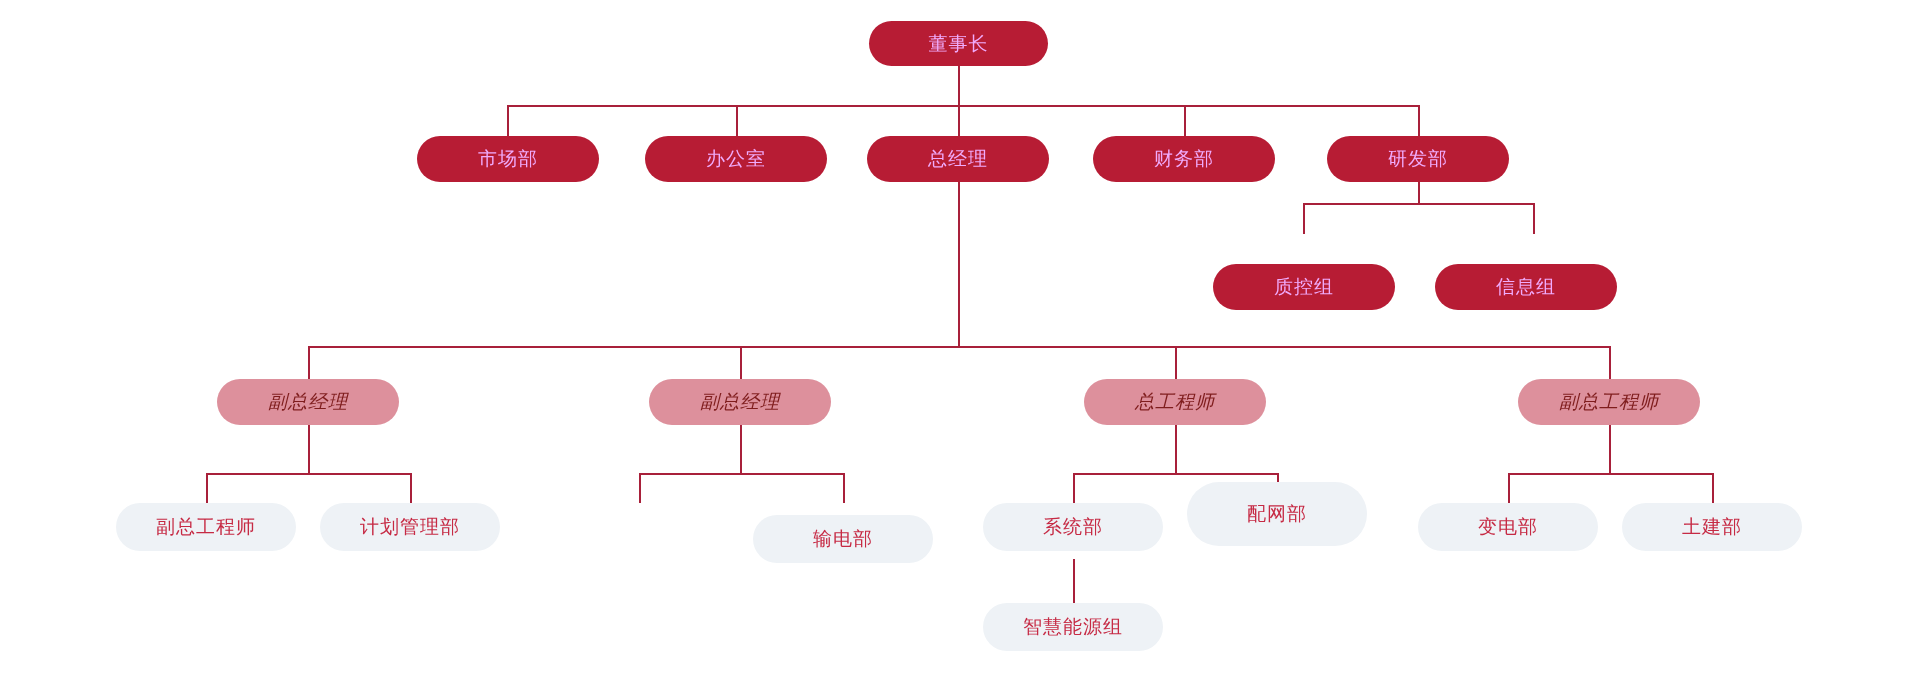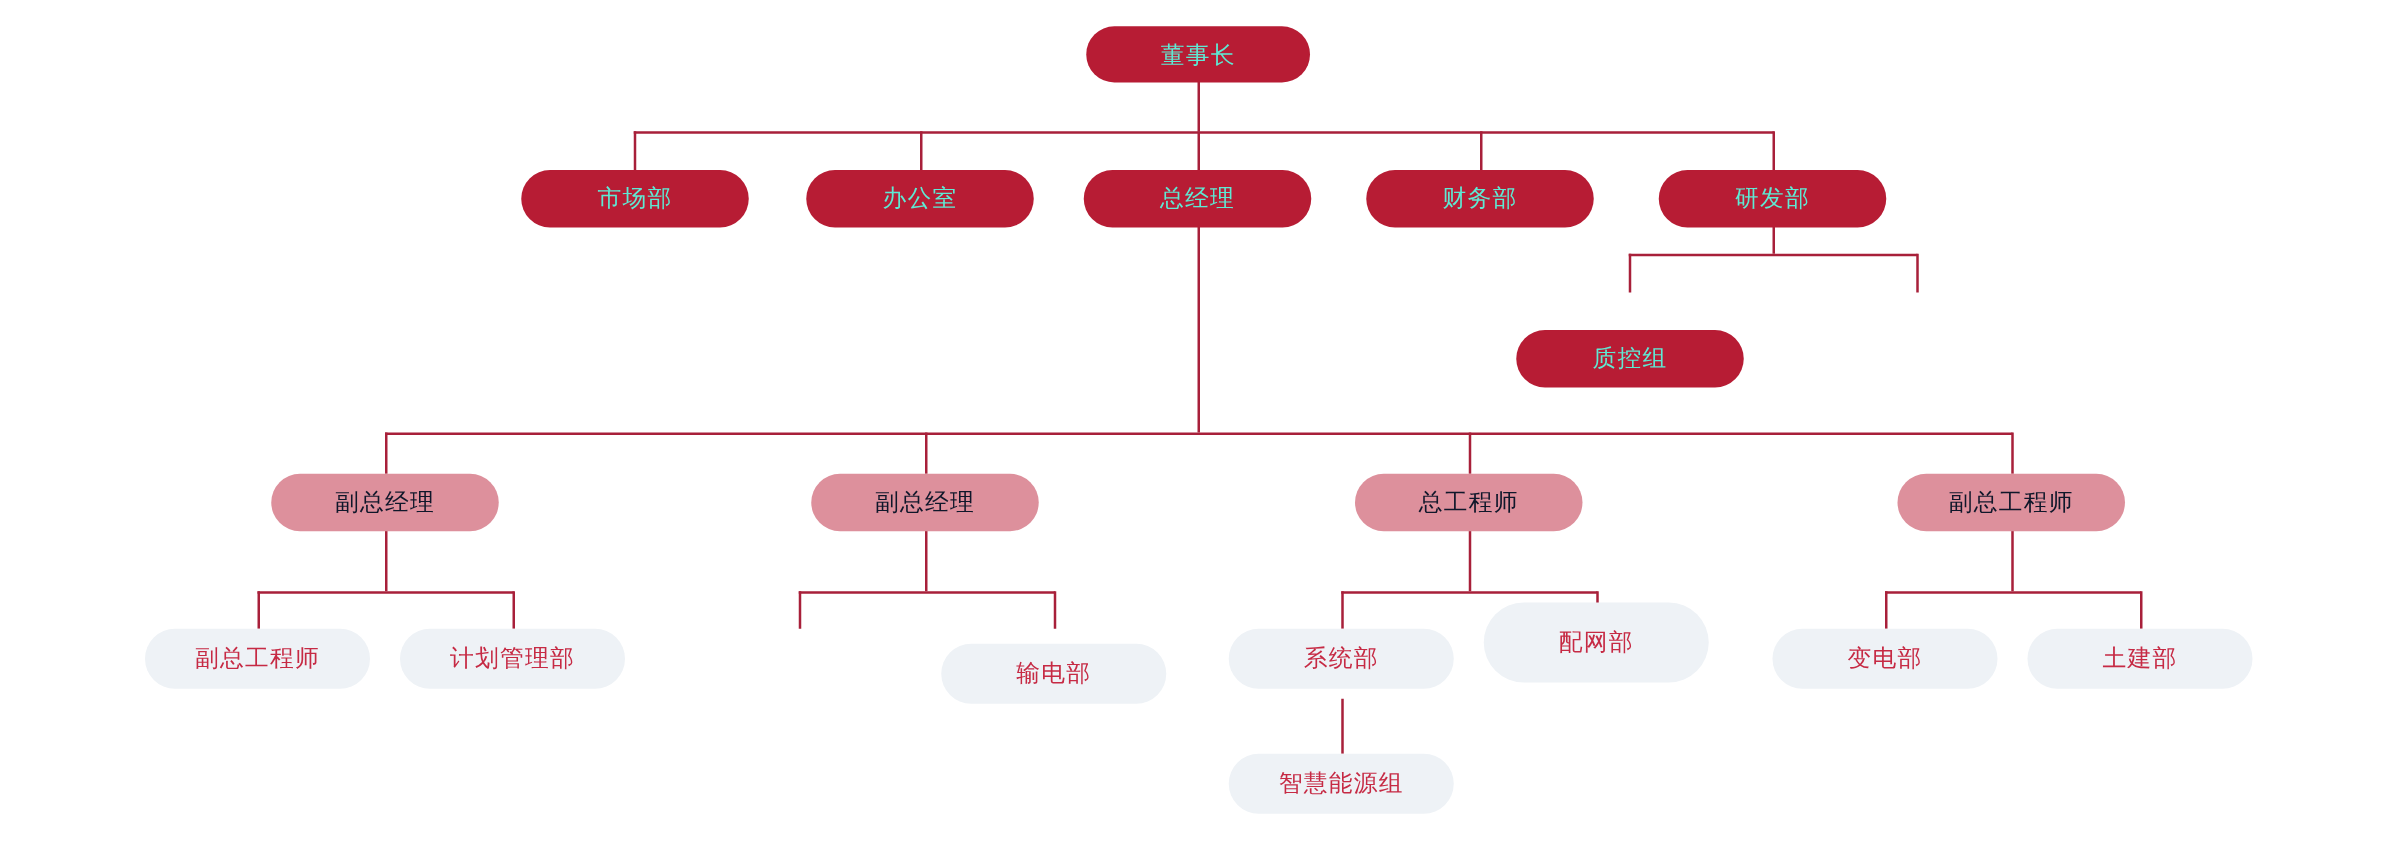--- a/index.html
+++ b/index.html
@@ -27,25 +27,26 @@
     box-sizing: border-box;
     border-radius: 999px;
     font-size: 19px;
     letter-spacing: 1px;
     white-space: nowrap;
     user-select: none;
   }
   .node.level-root,
   .node.level-dept {
     background: #B71C34;
-    color: #5eead4;
+    color: #f0abfc;
   }
   .node.level-vice {
     background: #DD909C;
-    color: #0f172a;
+    color: #7f1d1d;
+    font-style: italic;
   }
   .node.level-leaf {
     background: #EEF2F6;
     color: #C62A44;
   }
   .edge {
     position: absolute;
     background: #A8203A;
   }
   .edge.h { height: 1.5px; }
@@ -102,20 +103,21 @@
 
   <div class="node level-root" style="left:869px; top:21px; width:179px; height:45px;">董事长</div>
 
   <div class="node level-dept" style="left:417px; top:136px; width:182px; height:46px;">市场部</div>
   <div class="node level-dept" style="left:645px; top:136px; width:182px; height:46px;">办公室</div>
   <div class="node level-dept" style="left:867px; top:136px; width:182px; height:46px;">总经理</div>
   <div class="node level-dept" style="left:1093px; top:136px; width:182px; height:46px;">财务部</div>
   <div class="node level-dept" style="left:1327px; top:136px; width:182px; height:46px;">研发部</div>
 
   <div class="node level-dept" style="left:1213px; top:264px; width:182px; height:46px;">质控组</div>
+  <div class="node level-dept" style="left:1435px; top:264px; width:182px; height:46px;">信息组</div>
 
   <div class="node level-vice" style="left:217px; top:379px; width:182px; height:46px;">副总经理</div>
   <div class="node level-vice" style="left:649px; top:379px; width:182px; height:46px;">副总经理</div>
   <div class="node level-vice" style="left:1084px; top:379px; width:182px; height:46px;">总工程师</div>
   <div class="node level-vice" style="left:1518px; top:379px; width:182px; height:46px;">副总工程师</div>
 
   <div class="node level-leaf" style="left:116px; top:503px; width:180px; height:48px;">副总工程师</div>
   <div class="node level-leaf" style="left:320px; top:503px; width:180px; height:48px;">计划管理部</div>
   <div class="node level-leaf" style="left:753px; top:515px; width:180px; height:48px;">输电部</div>
   <div class="node level-leaf" style="left:983px; top:503px; width:180px; height:48px;">系统部</div>

